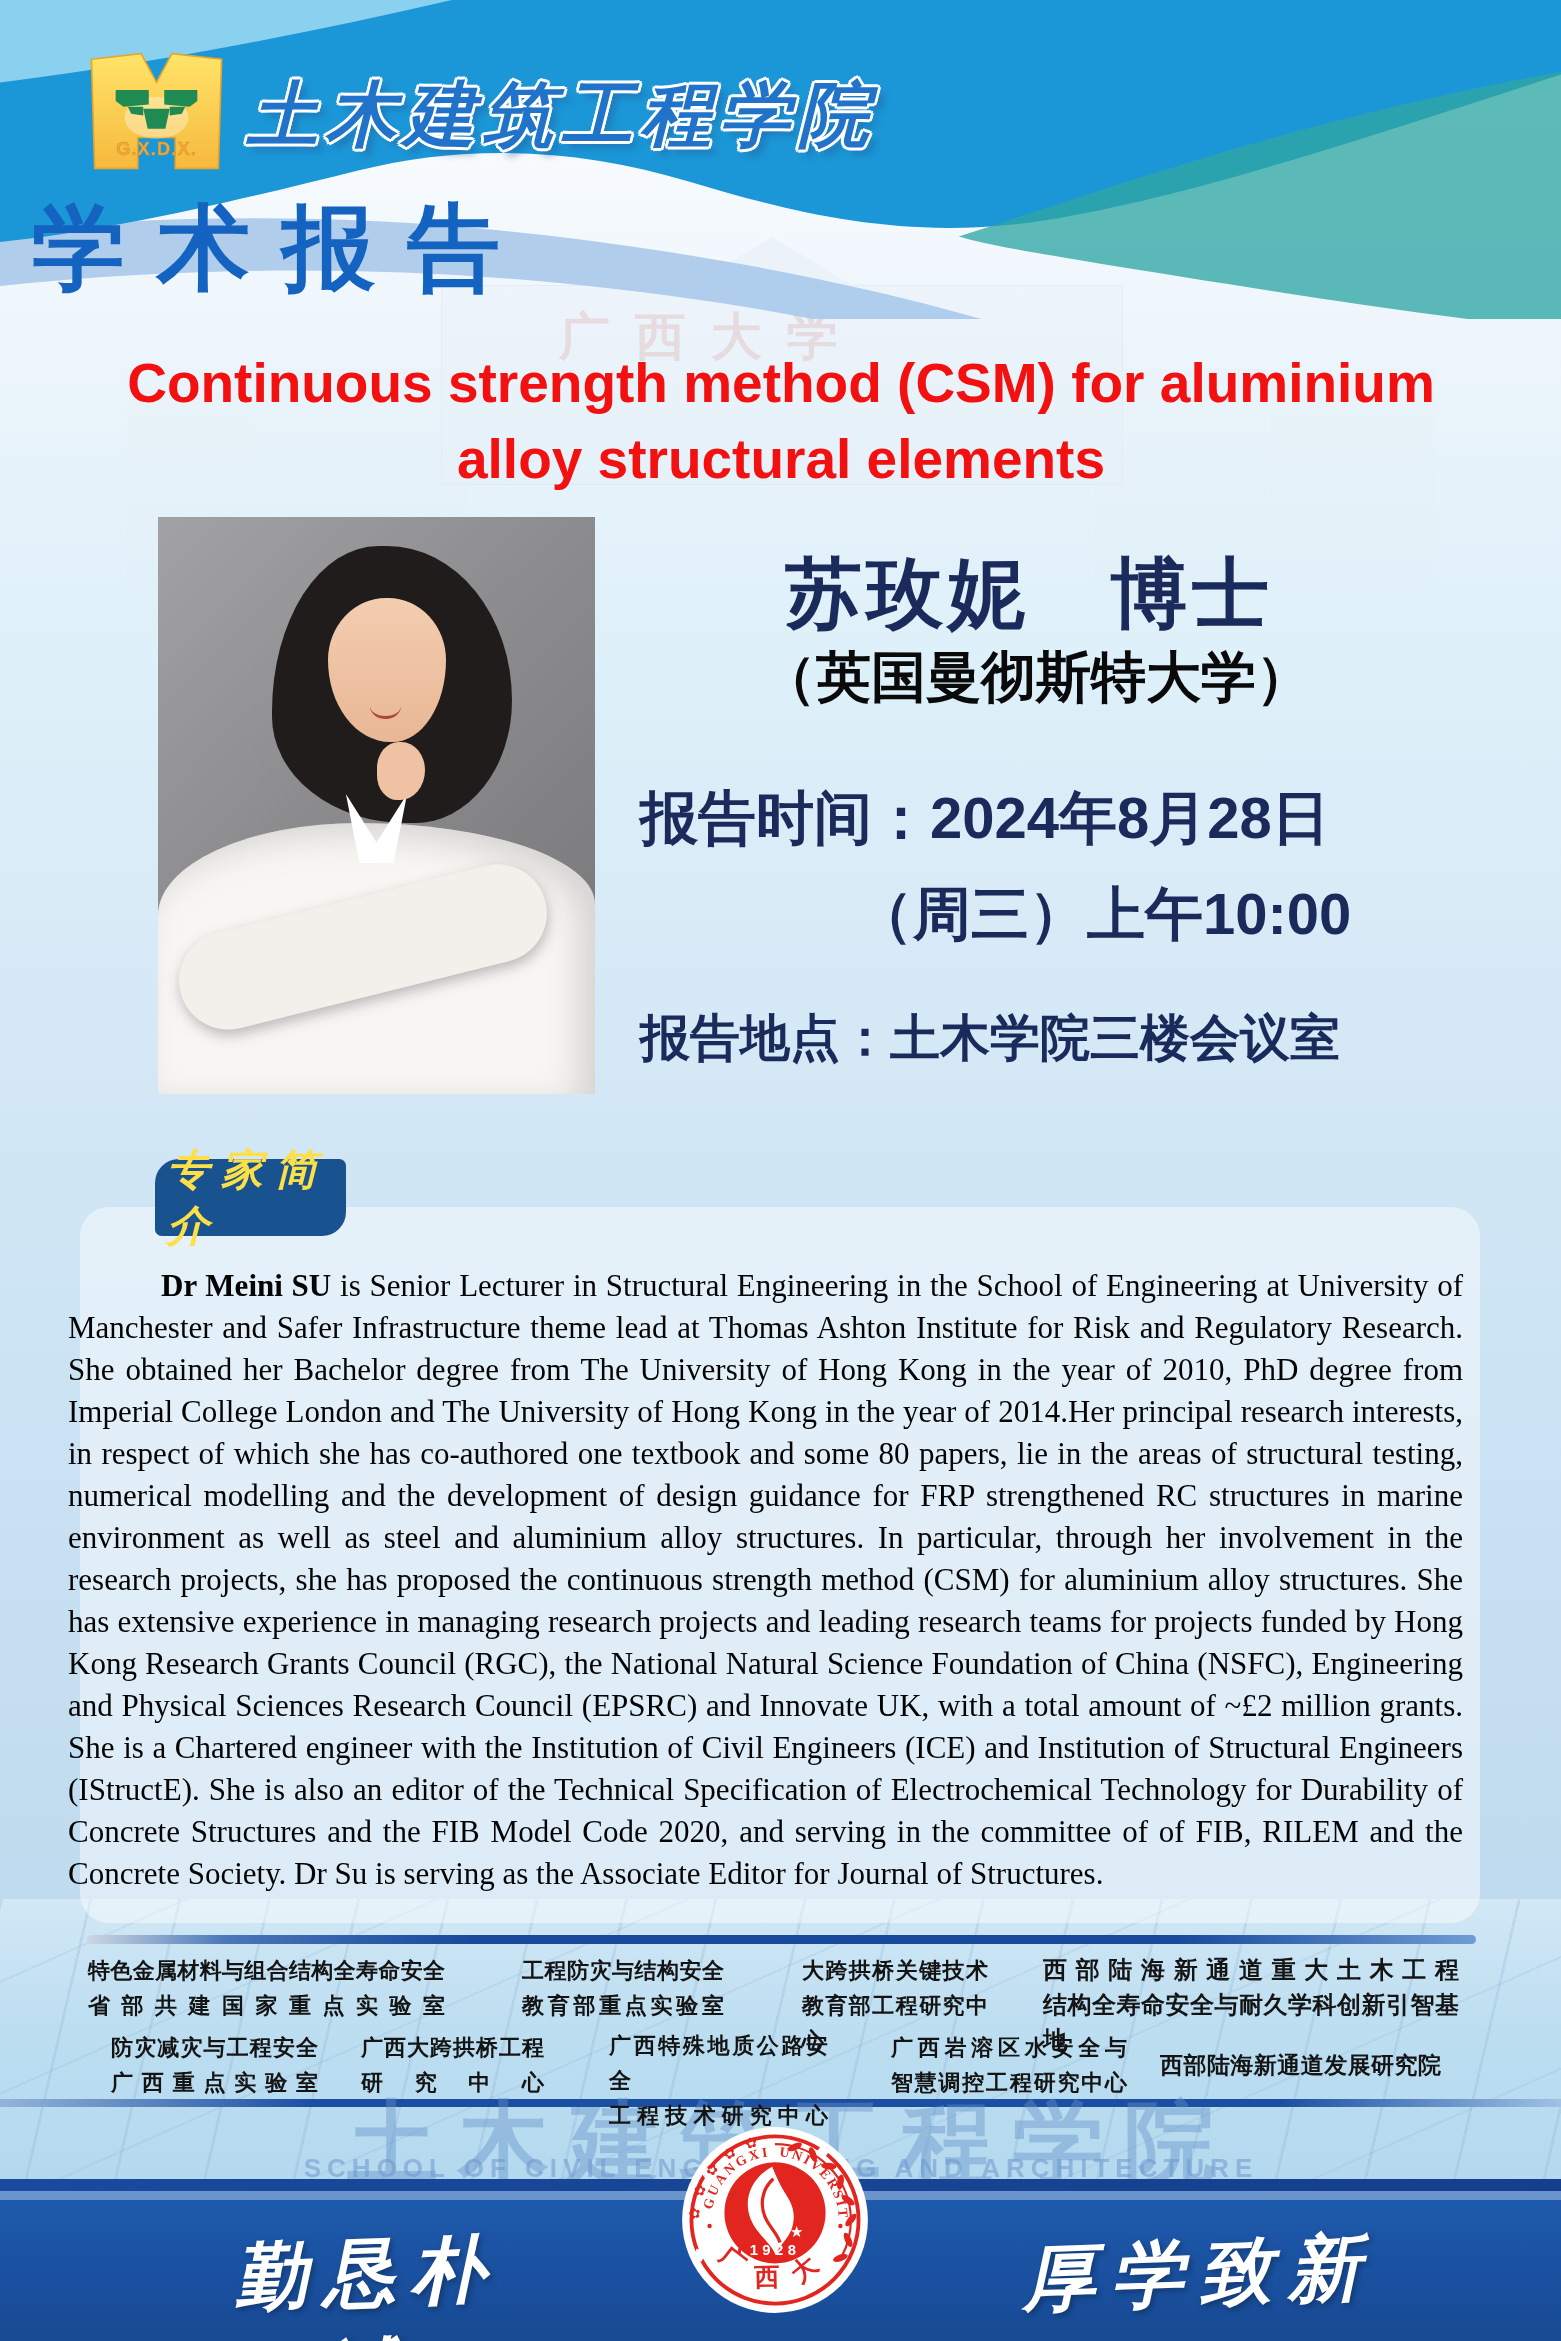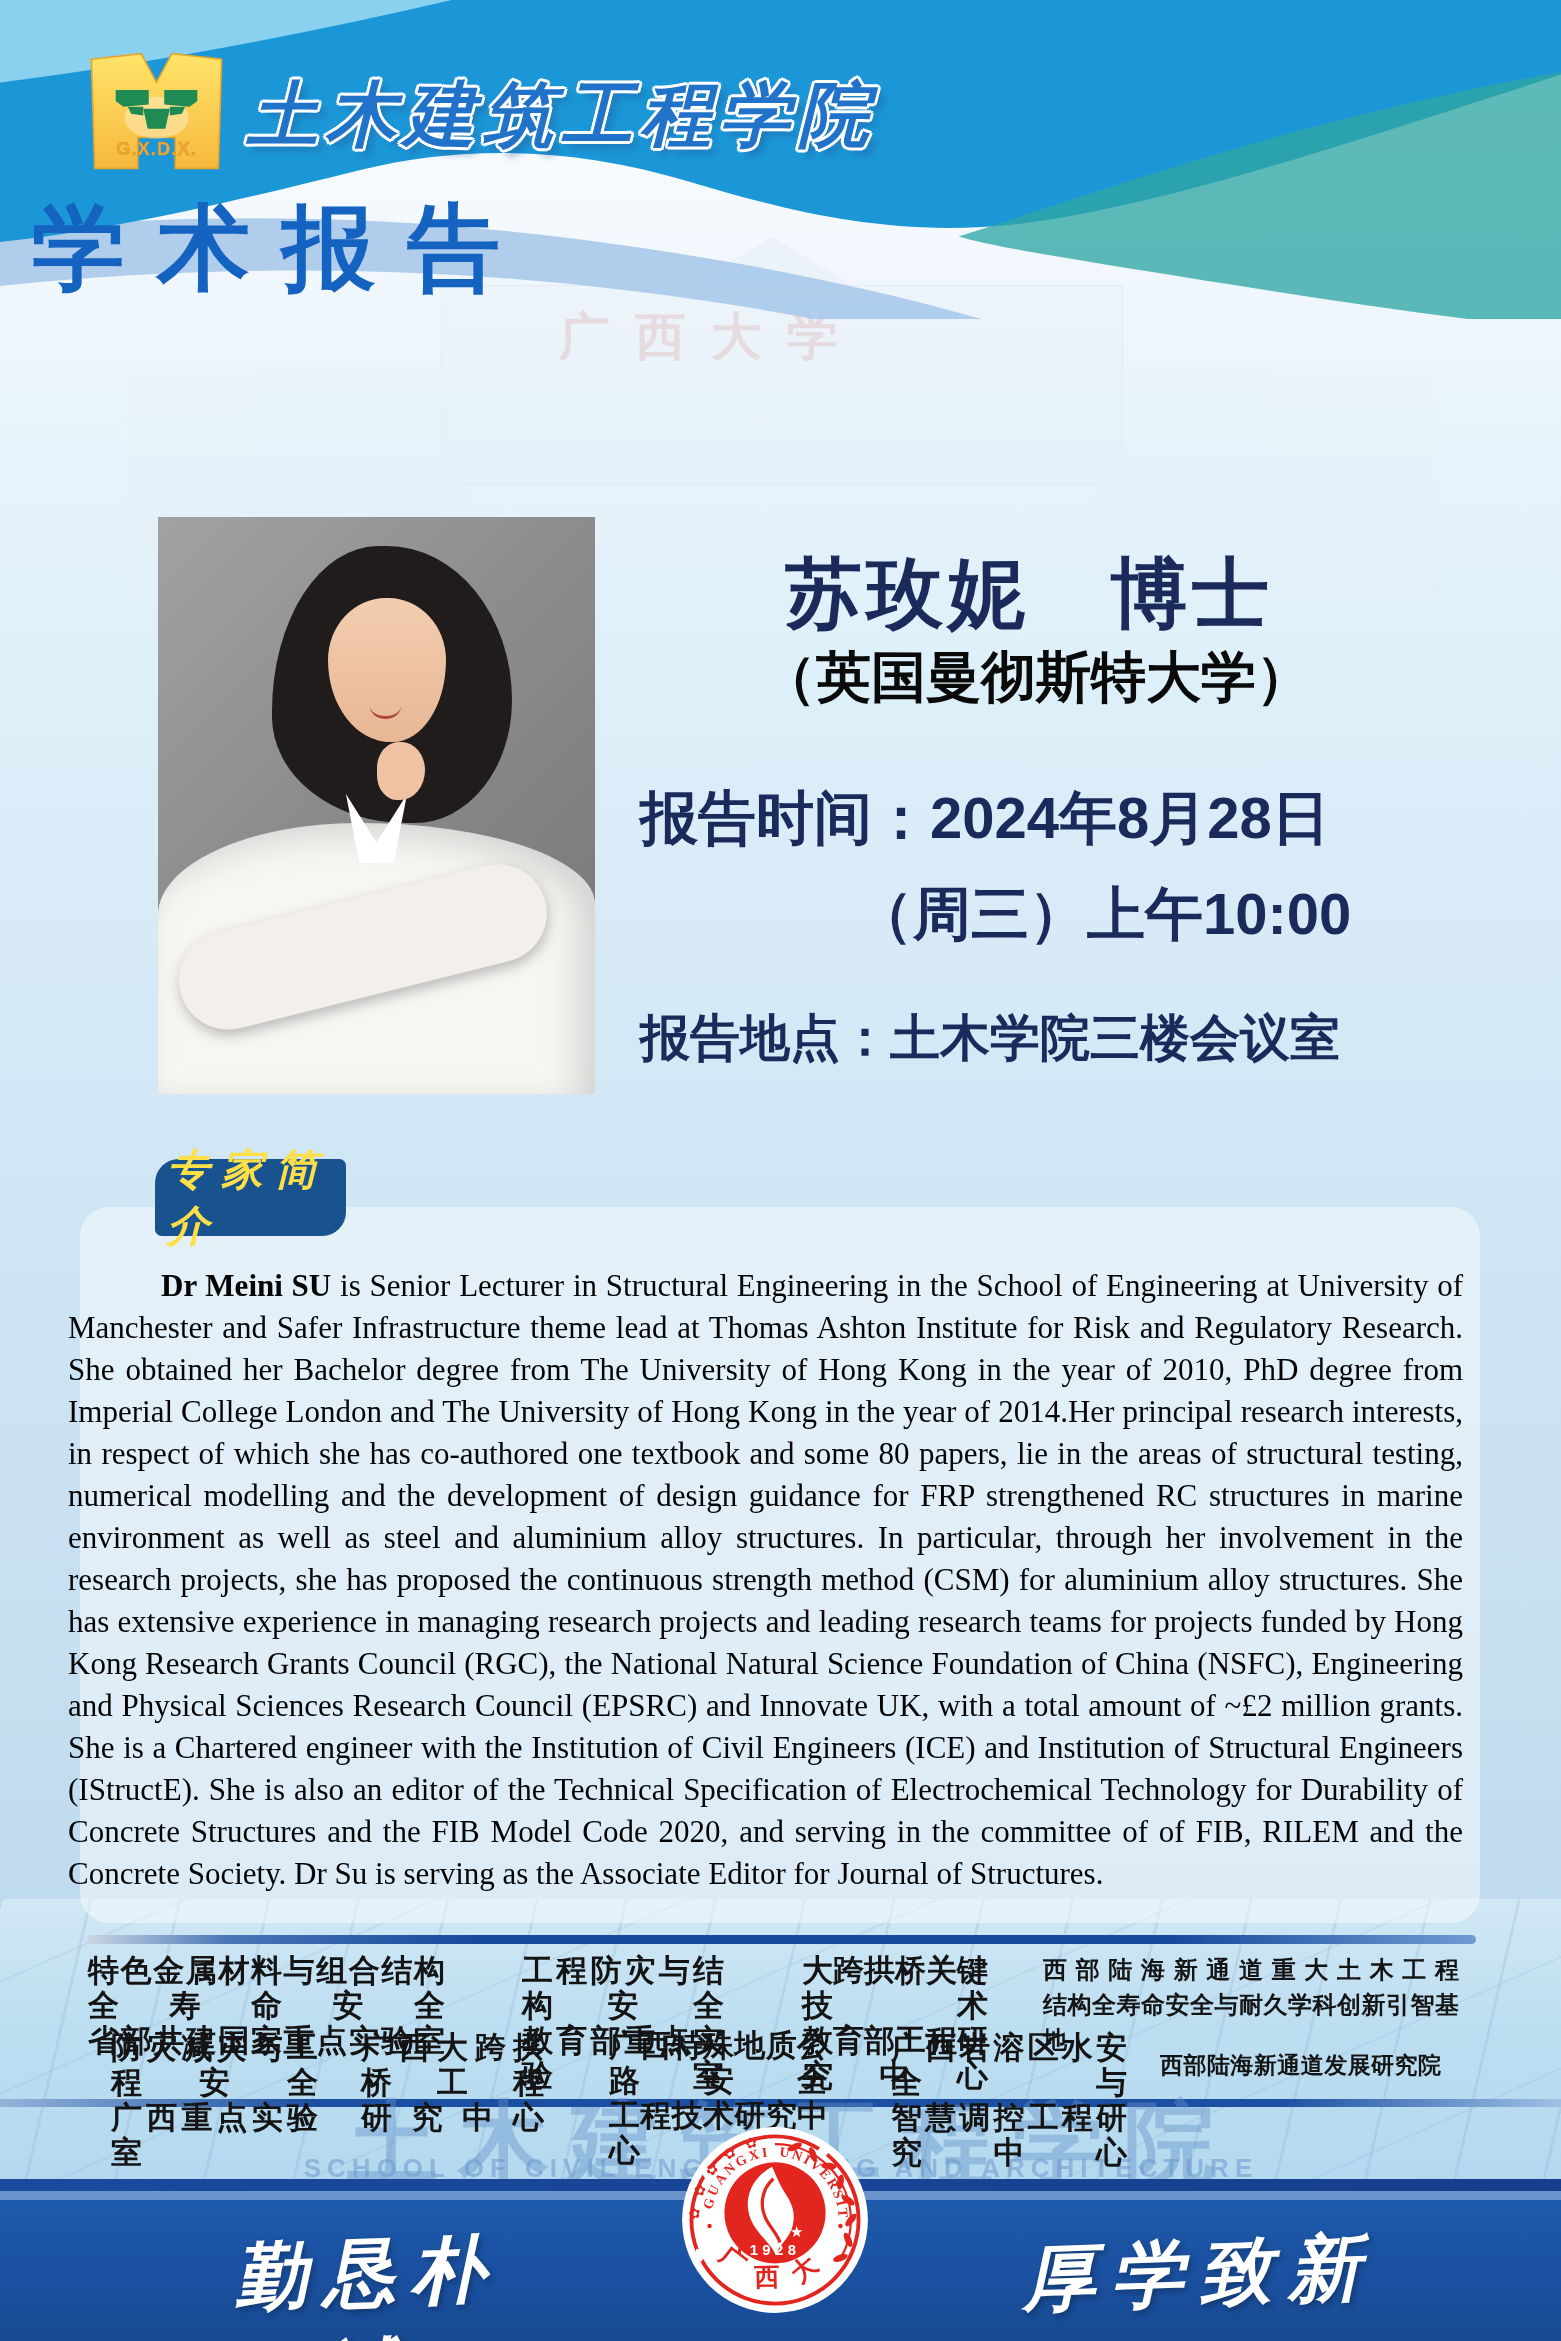--- a/index.html
+++ b/index.html
@@ -87,21 +87,21 @@
     background:linear-gradient(90deg,#ccd7e3 0%,#4a77b8 10%,#16489c 28%,#16489c 78%,#6f9cd4 100%);}
   .sep2{left:0;top:2099px;width:1562px;height:7.7px;z-index:2;
     background:linear-gradient(90deg,#93b4da 0%,#1b4fa2 20%,#1b4fa2 82%,#9fc2e6 100%);}
   .sep3{left:0;top:2179px;width:1562px;height:12px;z-index:2;
     background:linear-gradient(90deg,#1a4a9e,#153f8c);}
   .strip{left:0;top:2191px;width:1562px;height:8.8px;z-index:2;background:#6b94cd;}
   .band{left:0;top:2200px;width:1562px;height:142px;z-index:2;
     background:linear-gradient(180deg,#1e5aab 0%,#1a50a0 55%,#174a92 100%);}
   
   .lab{position:absolute;z-index:3;font-family:"Liberation Serif",serif;font-weight:bold;
-    color:#141414;font-size:31px;line-height:35px;}
+    color:#141414;font-size:22px;line-height:35px;}
   .lab div{text-align:justify;text-align-last:justify;text-justify:inter-character;}
   .r1{top:1953px;} .r2{top:2030px;}
   .r1c1{left:88px;width:357px;}
   .r1c2{left:522px;width:202px;}
   .r1c3{left:802px;width:186px;}
   .r1c4{left:1043px;width:416px;font-size:24px;}
   .r2c1{left:111px;width:207px;}
   .r2c2{left:361px;width:183px;}
   .r2c3{left:609px;width:219px;font-family:Liberation Mono, monospace;}
   .r2c4{left:891px;width:236px;}
@@ -154,20 +154,24 @@
 
   <div class="abs gate-wm">
     <div class="gate-pediment"></div>
     <div class="gate-body"></div>
     <div class="gate-wing l"></div>
     <div class="gate-wing r"></div>
     <div class="gate-red-text">广西大学</div>
   </div>
 
   <div class="abs main-title">学术报告</div>
+  <div class="abs talk-title">
+    <div>Continuous strength method (CSM) for aluminium</div>
+    <div>alloy structural elements</div>
+  </div>
 
   <div class="abs photo">
     <div class="ph-hair"></div>
     <div class="ph-face"></div>
     <div class="ph-smile"></div>
     <div class="ph-shirt"></div>
     <div class="ph-collar"></div>
     <div class="ph-arm"></div>
     <div class="ph-hand"></div>
   </div>

